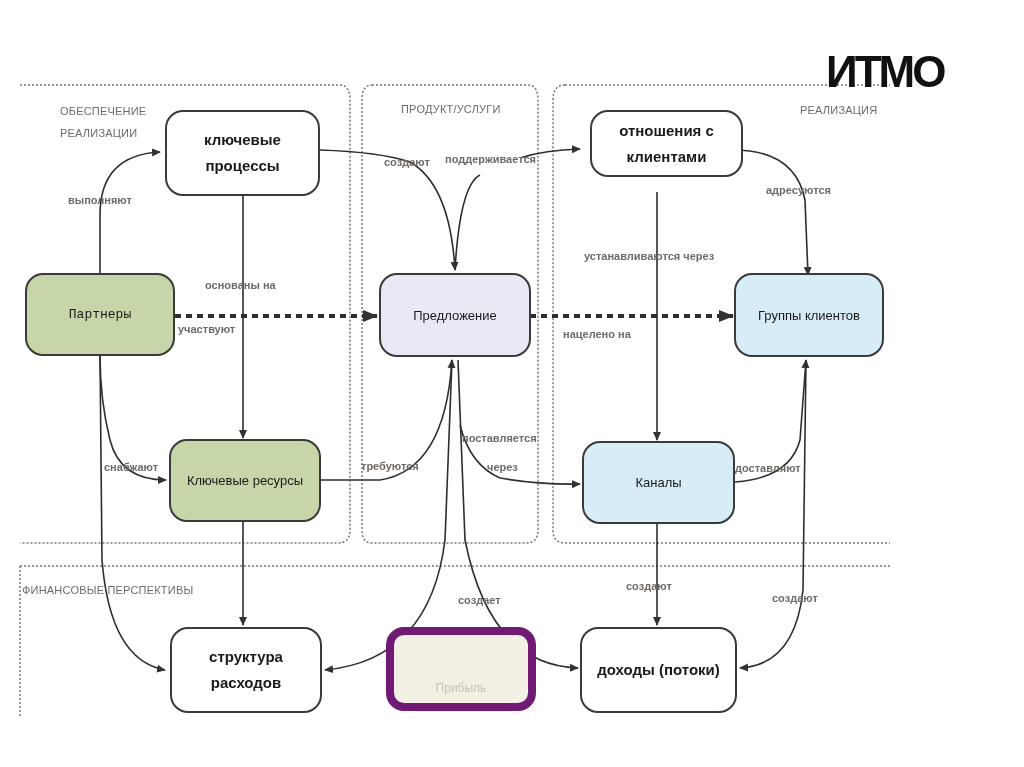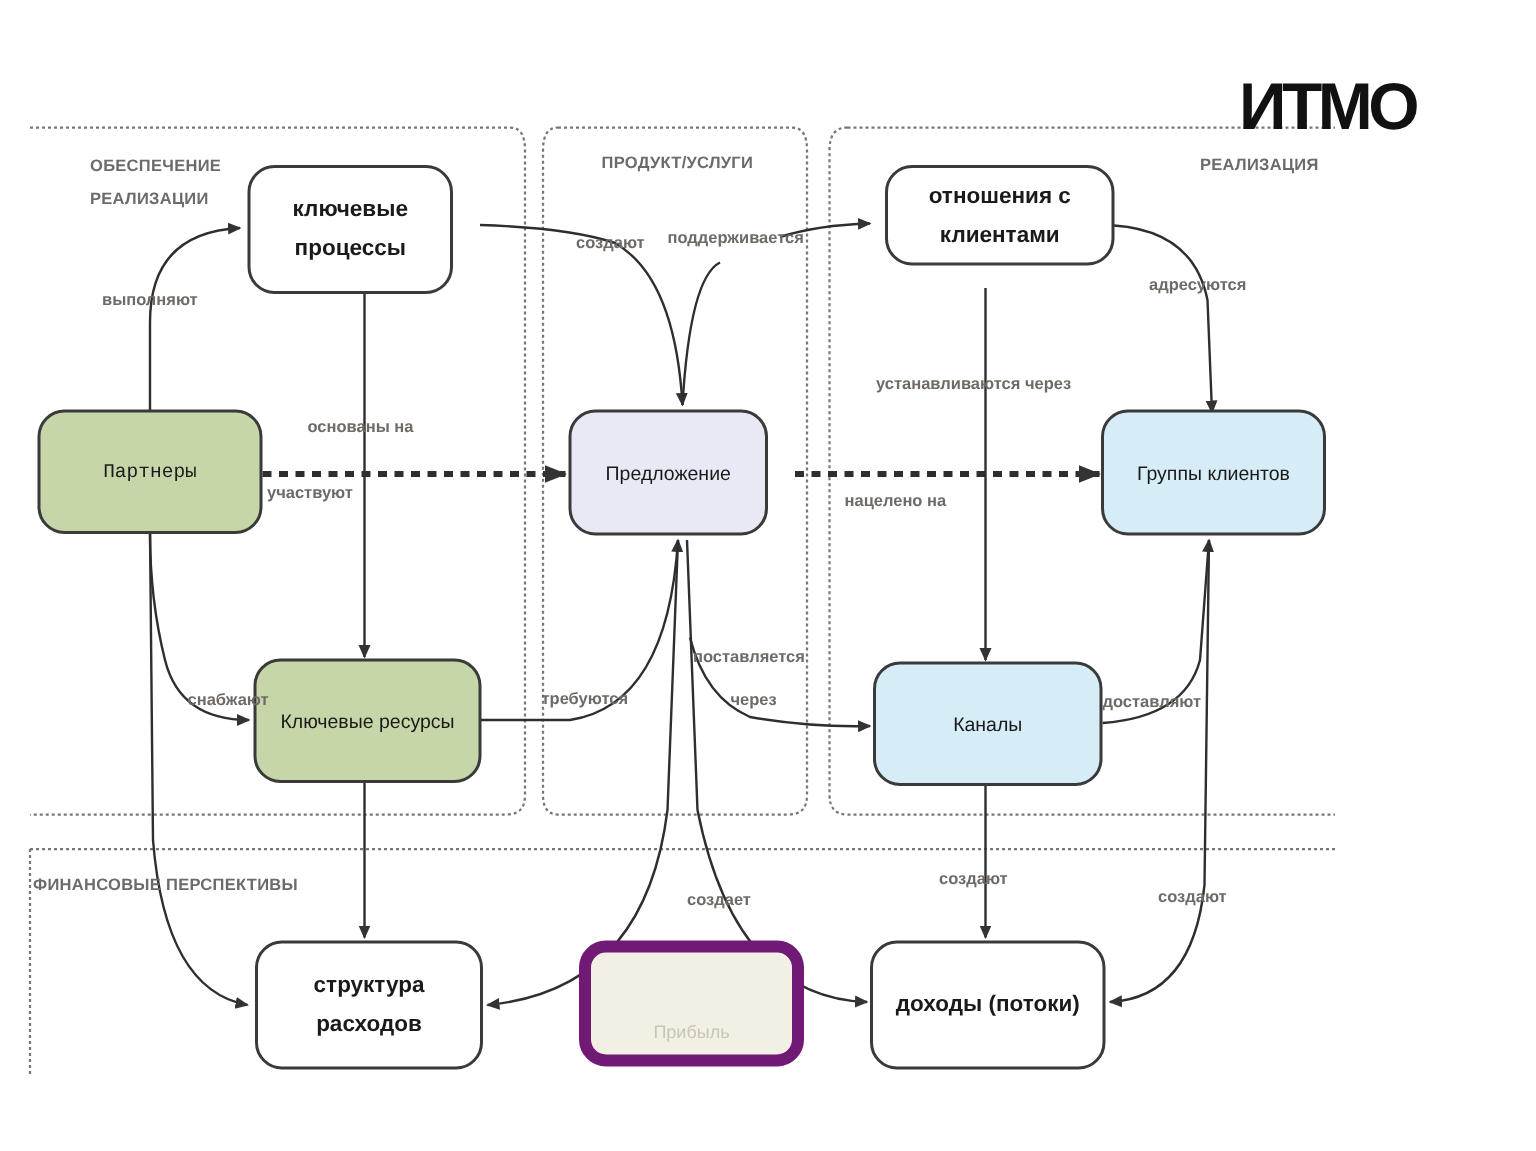--- a/index.html
+++ b/index.html
@@ -1,18 +1,18 @@
 <!DOCTYPE html>
 <html><head>
 <meta charset="utf-8">
 <style>
   html, body { margin:0; padding:0; background:#ffffff; }
   body { width:1024px; height:767px; position:relative; overflow:hidden; font-family:"Liberation Sans", sans-serif; }
   #canvas { position:absolute; left:0; top:0; width:1024px; height:767px; }
-  .zone-label { position:absolute; font-family:"Liberation Sans", sans-serif; font-size:11px; font-weight:bold; color:#6b6b6b; letter-spacing:0.2px; }
+  .zone-label { position:absolute; font-family:"Liberation Sans", sans-serif; font-size:11px; font-weight:normal; color:#6b6b6b; letter-spacing:0.2px; }
   .node { position:absolute; box-sizing:border-box; border:2.5px solid #3a3a3a; border-radius:18px; display:flex; align-items:center; justify-content:center; text-align:center; font-family:"Liberation Sans", sans-serif; color:#1a1a1a; }
   .node.bold { font-weight:bold; font-size:15px; line-height:26px; }
   .node.plain { font-size:13px; }
   .node.green { background:#c6d6a8; }
   .node.lav { background:#e8e9f5; }
   .node.blue { background:#d6ecf6; }
   .node.white { background:#ffffff; }
   .node.ghost { background:#f2efe4; border:8px solid #701a75; color:#c9c4b3; font-size:12px; align-items:flex-end; padding-bottom:8px; }
   .edge-label { position:absolute; font-family:"Liberation Sans", sans-serif; font-size:11px; font-weight:bold; color:#6f6a66; background:transparent; white-space:nowrap; }
   .logo { position:absolute; left:826px; top:42px; font-family:"Liberation Sans", sans-serif; font-weight:bold; font-size:44px; letter-spacing:-3px; color:#111; line-height:60px; }
@@ -81,34 +81,34 @@
 <div class="zone-label" style="left:60px; top:100px; line-height:22px;">
   <div>ОБЕСПЕЧЕНИЕ</div>
   <div>РЕАЛИЗАЦИИ</div>
 </div>
 <div class="zone-label" style="left:401px; top:103px;">ПРОДУКТ/УСЛУГИ</div>
 <div class="zone-label" style="left:800px; top:104px;">РЕАЛИЗАЦИЯ</div>
 <div class="zone-label" style="left:22px; top:584px;">ФИНАНСОВЫЕ ПЕРСПЕКТИВЫ</div>
 
 <div class="logo">ИТМО</div>
 
-<div class="node bold white" style="left:165px; top:110px; width:137px; height:86px; flex-direction:column;">
+<div class="node bold white" style="left:165px; top:110px; width:155px; height:86px; flex-direction:column;">
   <div>ключевые</div>
   <div>процессы</div>
 </div>
 
 <div class="node plain green" style="left:25px; top:273px; width:150px; height:83px;font-family:Liberation Mono, monospace;">
   <span>Партнеры</span>
 </div>
 
 <div class="node plain green" style="left:169px; top:439px; width:152px; height:83px;">
   <span>Ключевые ресурсы</span>
 </div>
 
-<div class="node plain lav" style="left:379px; top:273px; width:133px; height:84px;">
+<div class="node plain lav" style="left:379px; top:273px; width:152px; height:84px;">
   <span>Предложение</span>
 </div>
 
 <div class="node bold white" style="left:590px; top:110px; width:153px; height:67px; flex-direction:column;">
   <div>отношения с</div>
   <div>клиентами</div>
 </div>
 
 <div class="node plain blue" style="left:734px; top:273px; width:150px; height:84px;">
   <span>Группы клиентов</span>
@@ -127,21 +127,21 @@
   <span>Прибыль</span>
 </div>
 
 <div class="node bold white" style="left:580px; top:627px; width:157px; height:86px;">
   <span>доходы (потоки)</span>
 </div>
 
 <div class="edge-label" style="left:68px; top:194px;">выполняют</div>
 <div class="edge-label" style="left:205px; top:279px;">основаны на</div>
 <div class="edge-label" style="left:178px; top:323px;">участвуют</div>
-<div class="edge-label" style="left:104px; top:461px;margin-left:21px;">снабжают</div>
+<div class="edge-label" style="left:104px; top:461px;">снабжают</div>
 <div class="edge-label" style="left:384px; top:156px;">создают</div>
 <div class="edge-label" style="left:445px; top:153px;">поддерживается</div>
 <div class="edge-label" style="left:584px; top:250px;">устанавливаются через</div>
 <div class="edge-label" style="left:766px; top:184px;">адресуются</div>
 <div class="edge-label" style="left:563px; top:328px;">нацелено на</div>
 <div class="edge-label" style="left:361px; top:460px;">требуются</div>
 <div class="edge-label" style="left:462px; top:432px;">поставляется</div>
 <div class="edge-label" style="left:487px; top:461px;">через</div>
 <div class="edge-label" style="left:735px; top:462px;">доставляют</div>
 <div class="edge-label" style="left:458px; top:594px;">создает</div>

